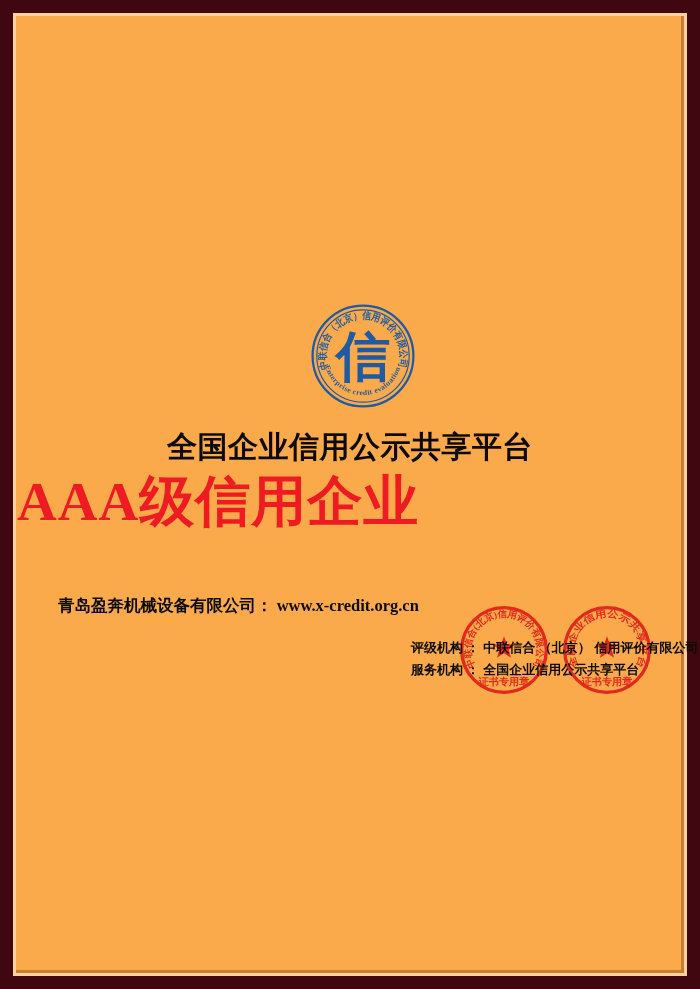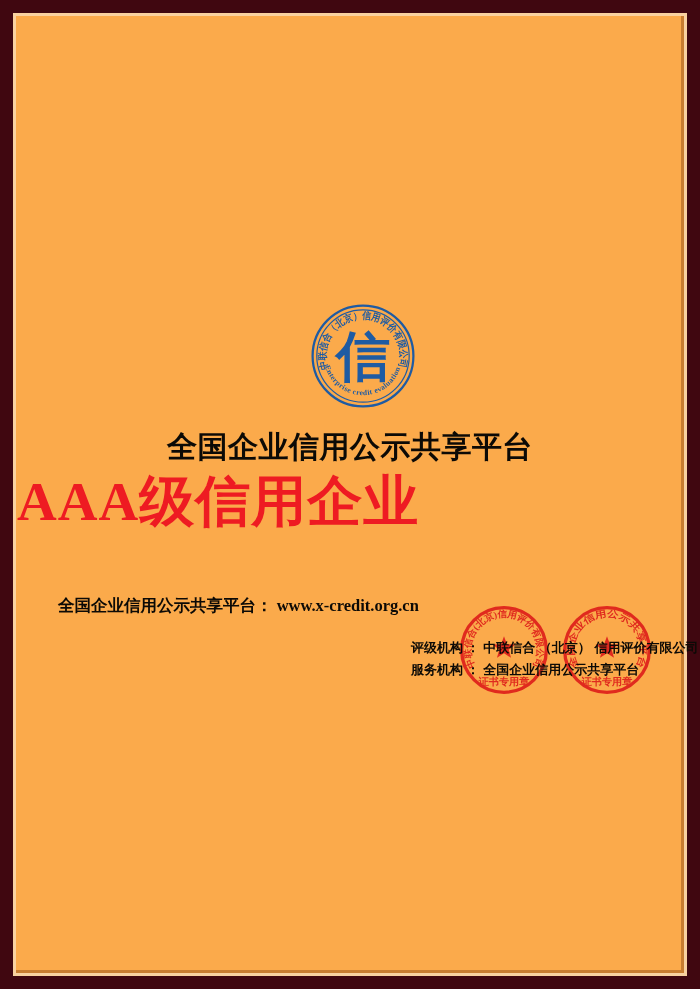--- a/index.html
+++ b/index.html
@@ -141,21 +141,21 @@
     <text class="logo-arc-cn"><textPath href="#logo-top-arc" textLength="151" lengthAdjust="spacingAndGlyphs">中联信合（北京）信用评价有限公司</textPath></text>
     <text class="logo-arc-en"><textPath href="#logo-bottom-arc" textLength="108" lengthAdjust="spacingAndGlyphs">Enterprise credit evaluation</textPath></text>
     <text class="logo-center" x="60" y="80">信</text>
   </svg>
 
   <div class="company">全国企业信用公示共享平台</div>
 
   <div class="title">AAA级信用企业</div>
 
   <div class="info">
-    <div class="info-line"><span>全国企业信用公示共享平台： </span><span>www.x-credit.org.cn</span></div>
+    <div class="info-line"><span>青岛盈奔机械设备有限公司： </span><span>www.x-credit.org.cn</span></div>
   </div>
 
   <svg class="stamp stamp-1" viewBox="0 0 100 100">
     <defs>
       <path id="stamp1-arc" d="M 18.82 68 A 36 36 0 1 1 81.18 68"></path>
     </defs>
     <circle cx="50" cy="50" r="46"></circle>
     <polygon class="star" points="50,35 46.83,43.63 37.64,43.98 44.86,49.67 42.36,58.52 50,53.4 57.64,58.52 55.14,49.67 62.36,43.98 53.17,43.63"></polygon>
     <text class="stamp-arc"><textPath href="#stamp1-arc" textLength="150" lengthAdjust="spacingAndGlyphs">中联信合(北京)信用评价有限公司</textPath></text>
     <text class="stamp-bottom" x="50" y="88">证书专用章</text>

